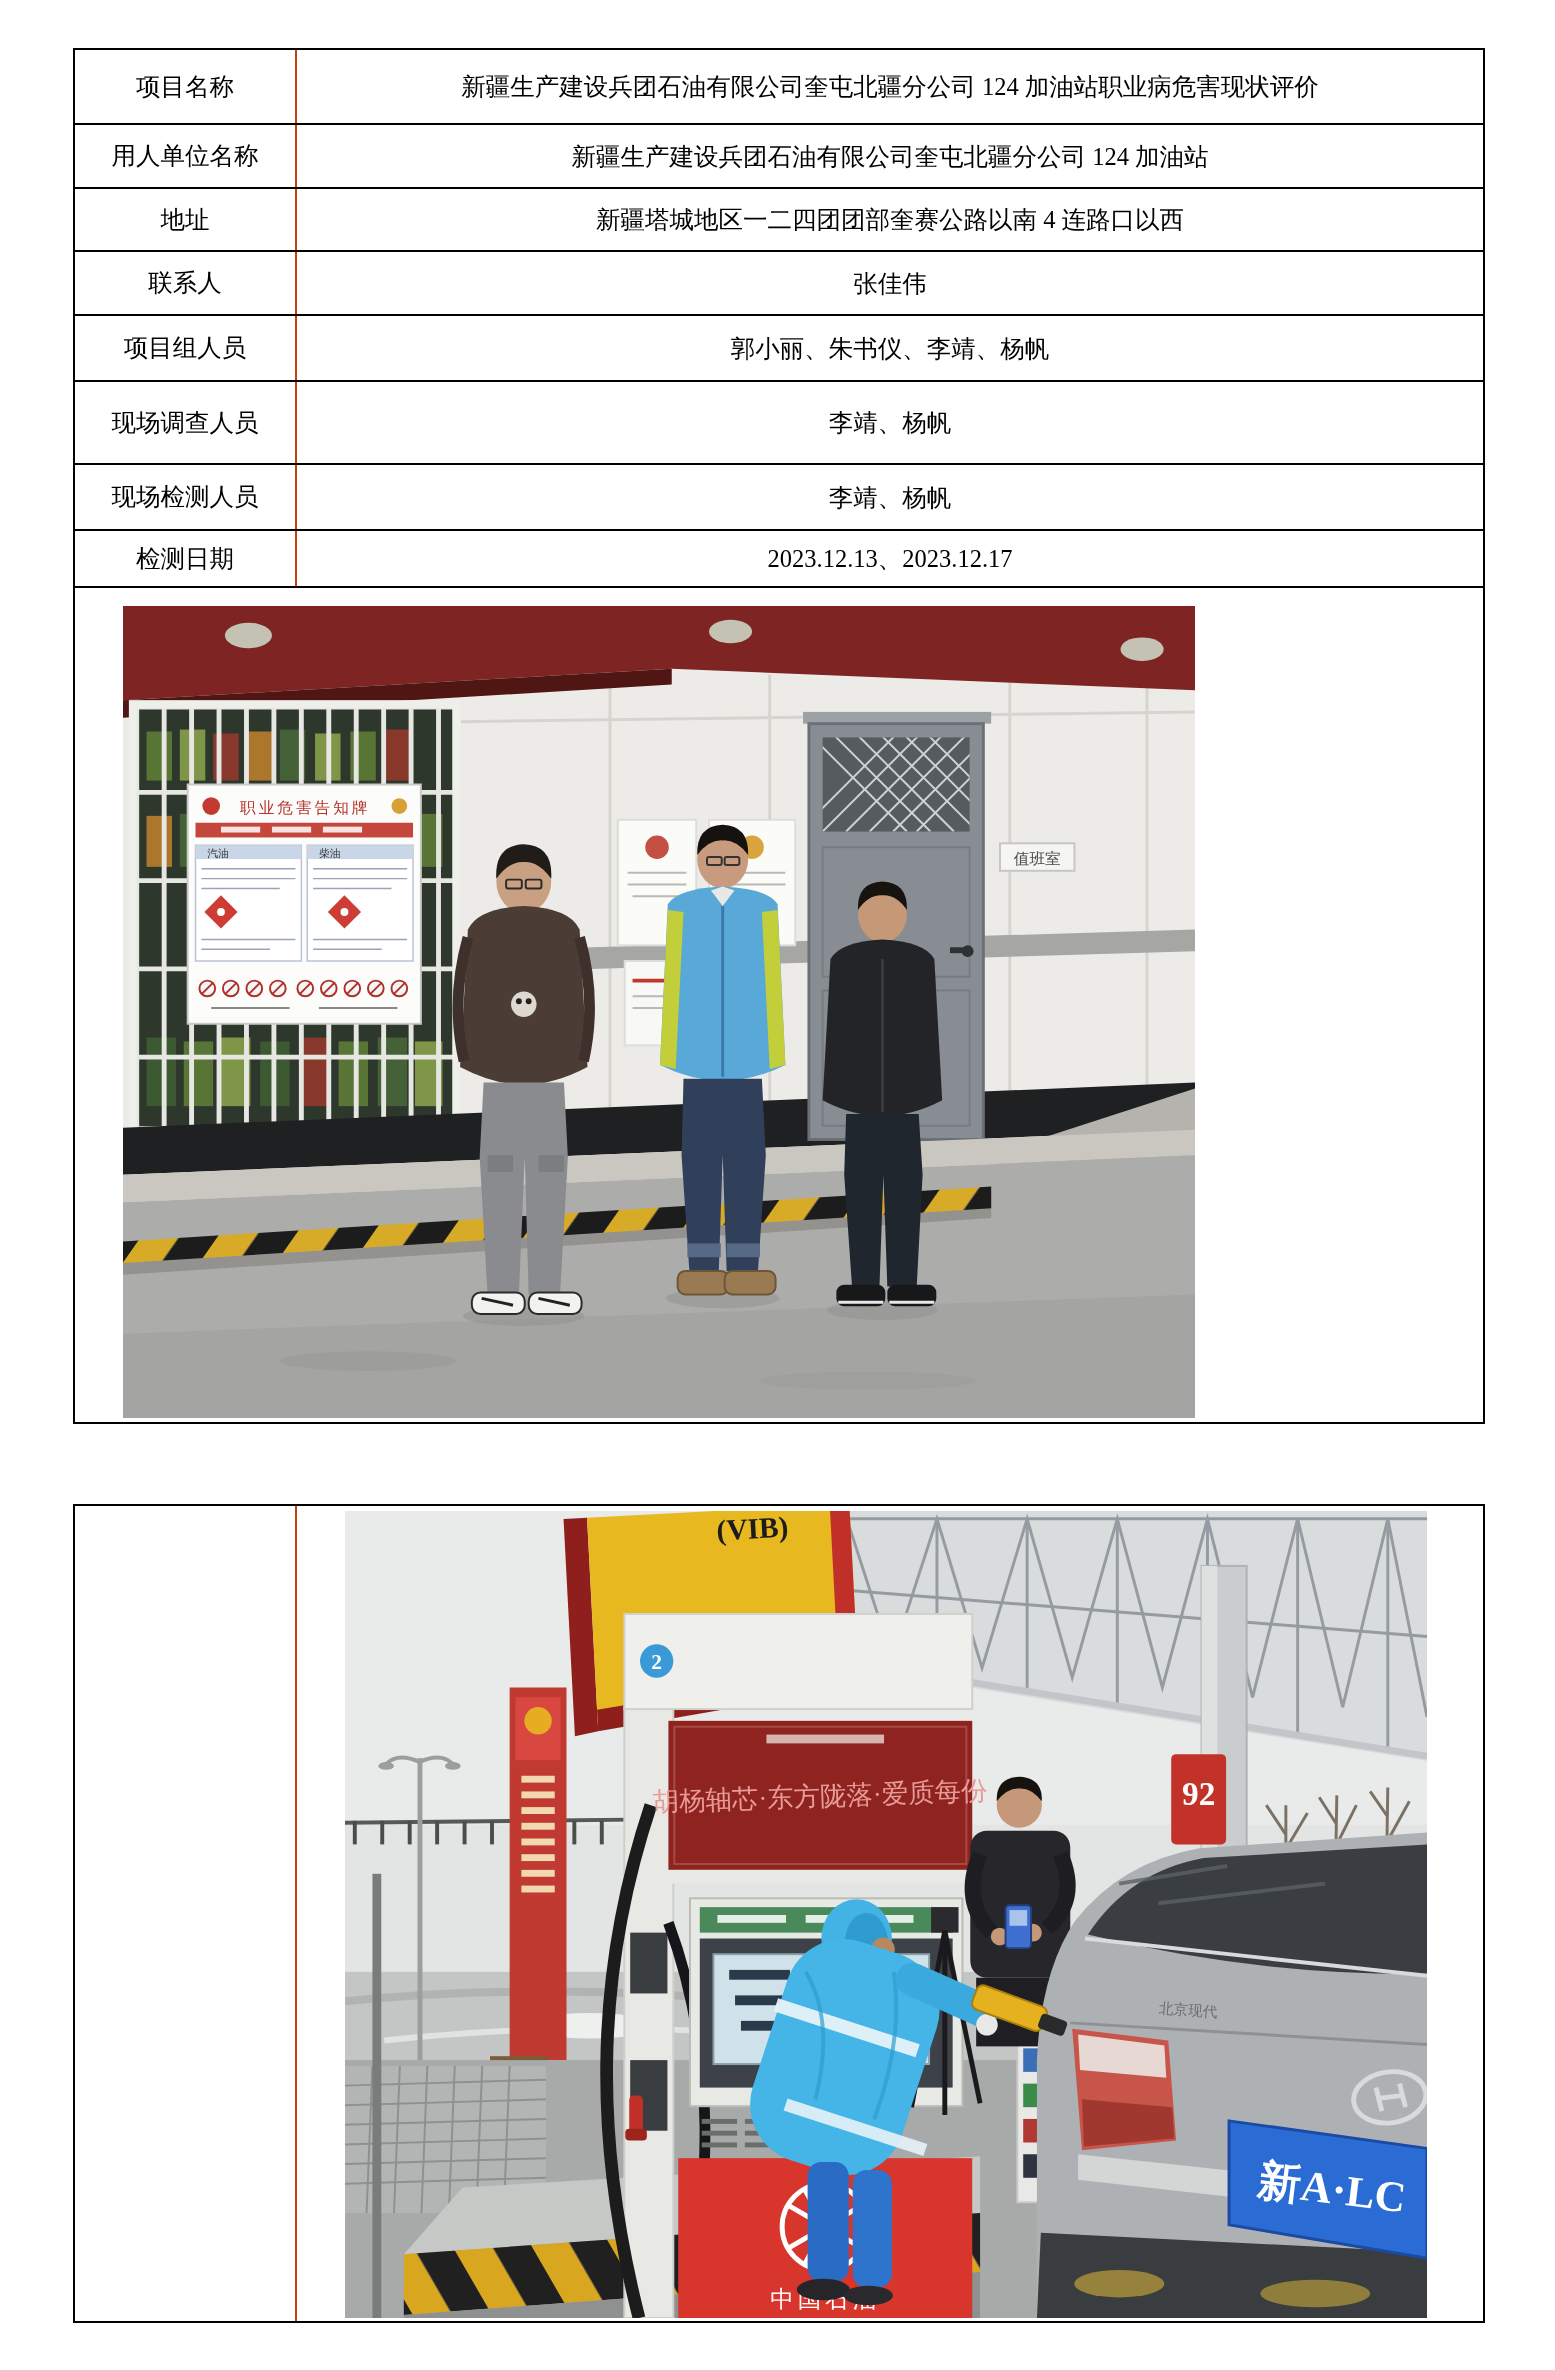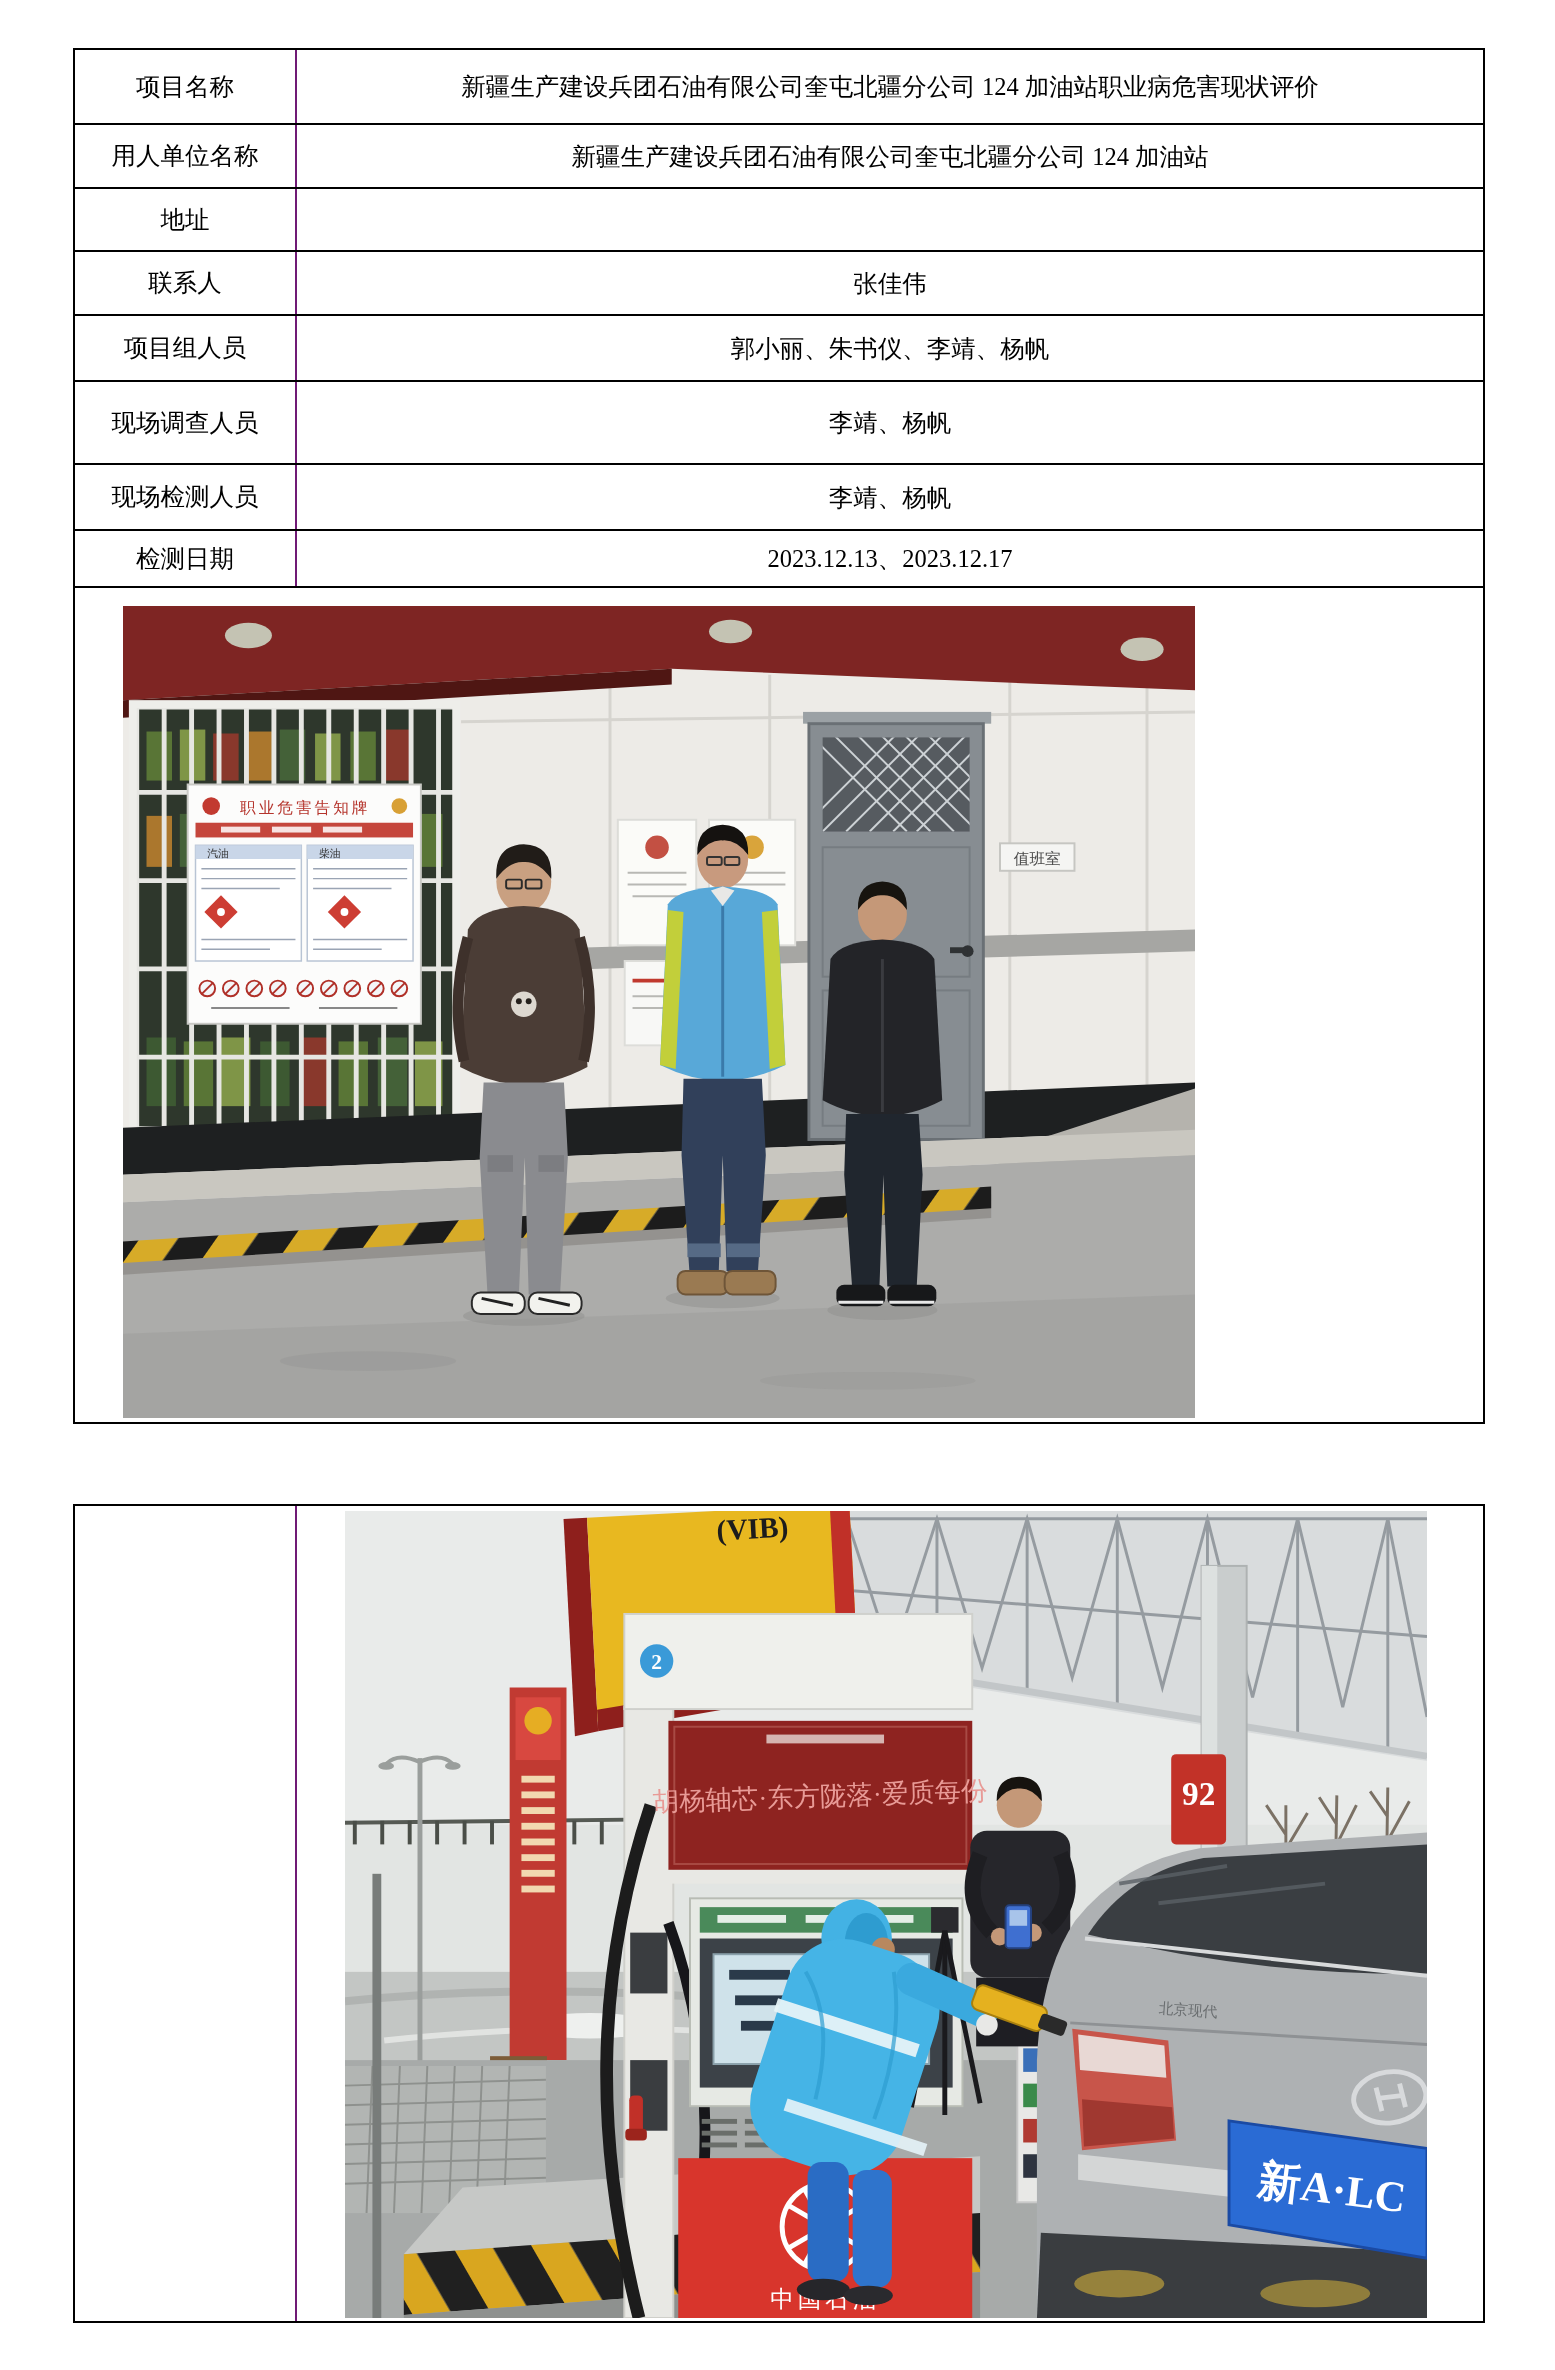--- a/index.html
+++ b/index.html
@@ -17,21 +17,21 @@
     left: 73px; width: 1412px;
     border: 2px solid #000;
     background: #fff;
   }
   .t1 { top: 48px; }
   .t2 { top: 1504px; height: 819px; display:flex; }
   .row { display: flex; border-bottom: 2px solid #000; }
   .row:last-child { border-bottom: none; }
   .lab {
     width: 222px; flex: 0 0 222px;
-    border-right: 2px solid #701a75;
+    border-right: 2px solid #c2410c;
     display: flex; align-items: center; justify-content: center;
     text-align: center; font-size: 24.5px; line-height: 1.3;
   }
   .val {
     flex: 1;
     display: flex; align-items: center; justify-content: center;
     text-align: center; font-size: 24.5px;
     padding: 0 13.7px;
     position: relative;
     border-radius: 19px;
@@ -51,20 +51,21 @@
     <div class="row" style="height:75px">
       <div class="lab">项目名称</div>
       <div class="val">新疆生产建设兵团石油有限公司奎屯北疆分公司 124 加油站职业病危害现状评价</div>
     </div>
     <div class="row" style="height:64px">
       <div class="lab">用人单位名称</div>
       <div class="val">新疆生产建设兵团石油有限公司奎屯北疆分公司 124 加油站</div>
     </div>
     <div class="row" style="height:63px">
       <div class="lab">地址</div>
+      <div class="val">新疆塔城地区一二四团团部奎赛公路以南 4 连路口以西</div>
     </div>
     <div class="row" style="height:64px">
       <div class="lab">联系人</div>
       <div class="val">张佳伟</div>
     </div>
     <div class="row" style="height:66px">
       <div class="lab">项目组人员</div>
       <div class="val">郭小丽、朱书仪、李靖、杨帆</div>
     </div>
     <div class="row" style="height:83px">

